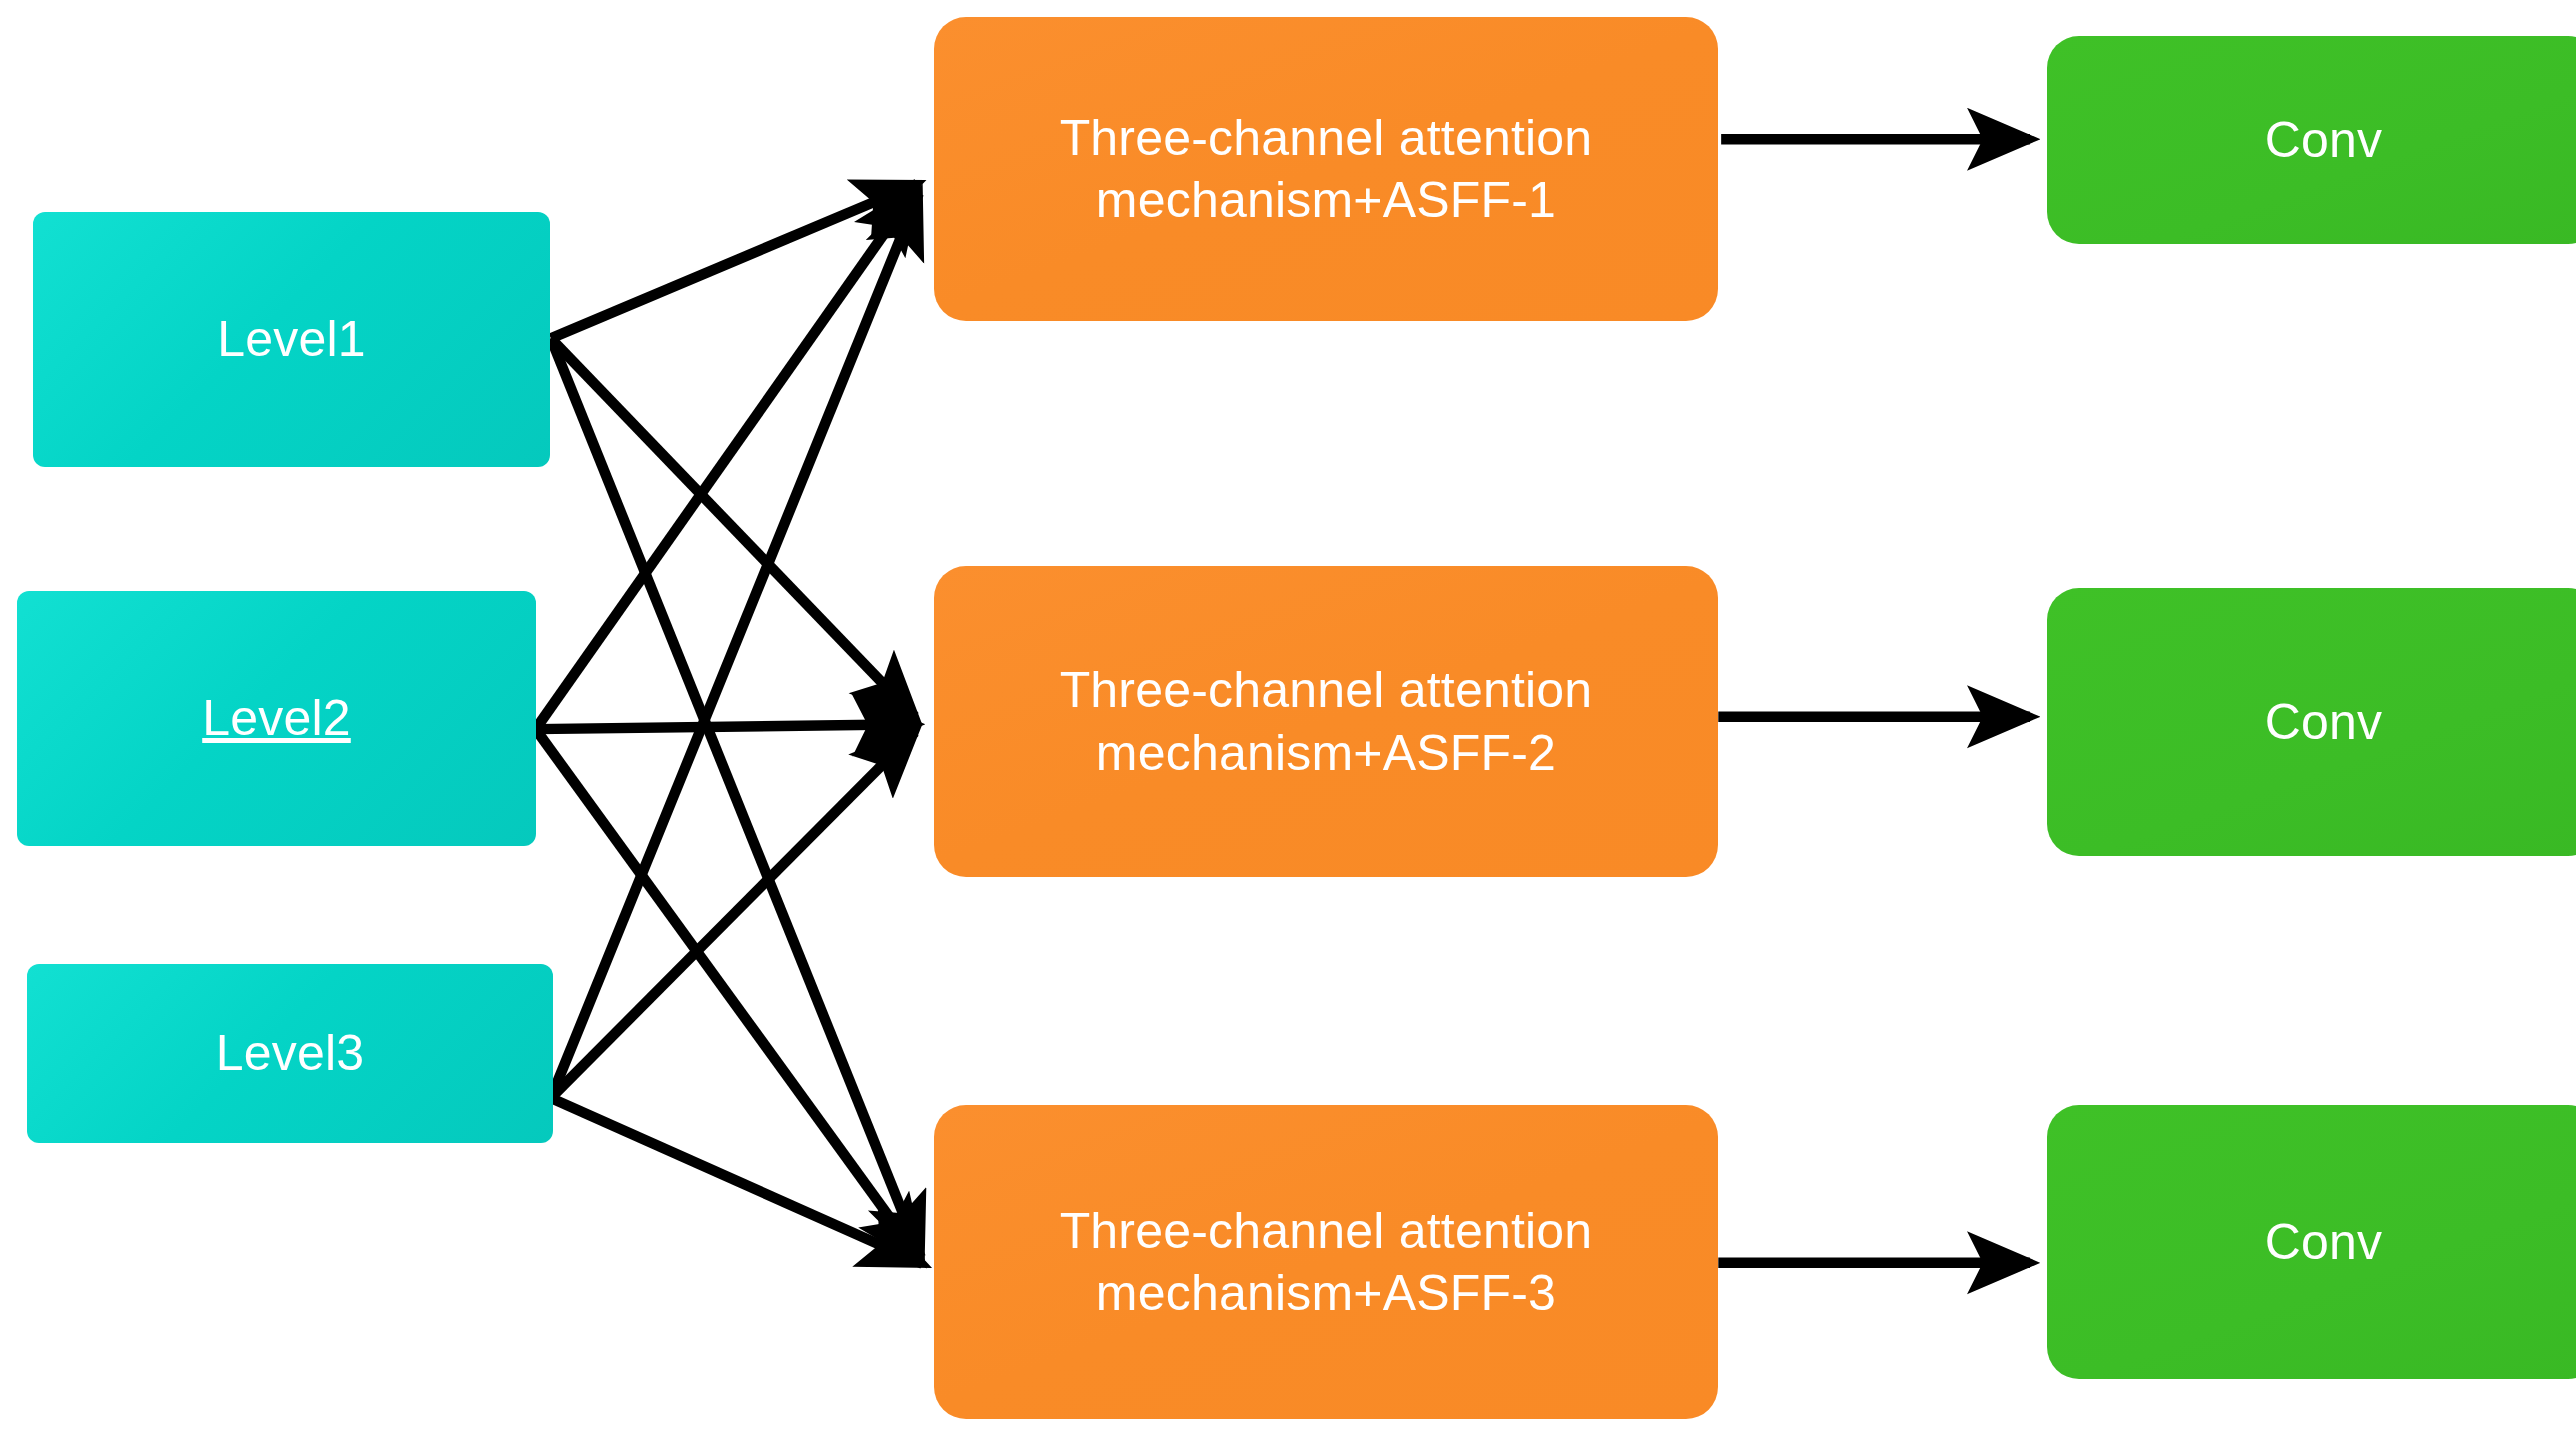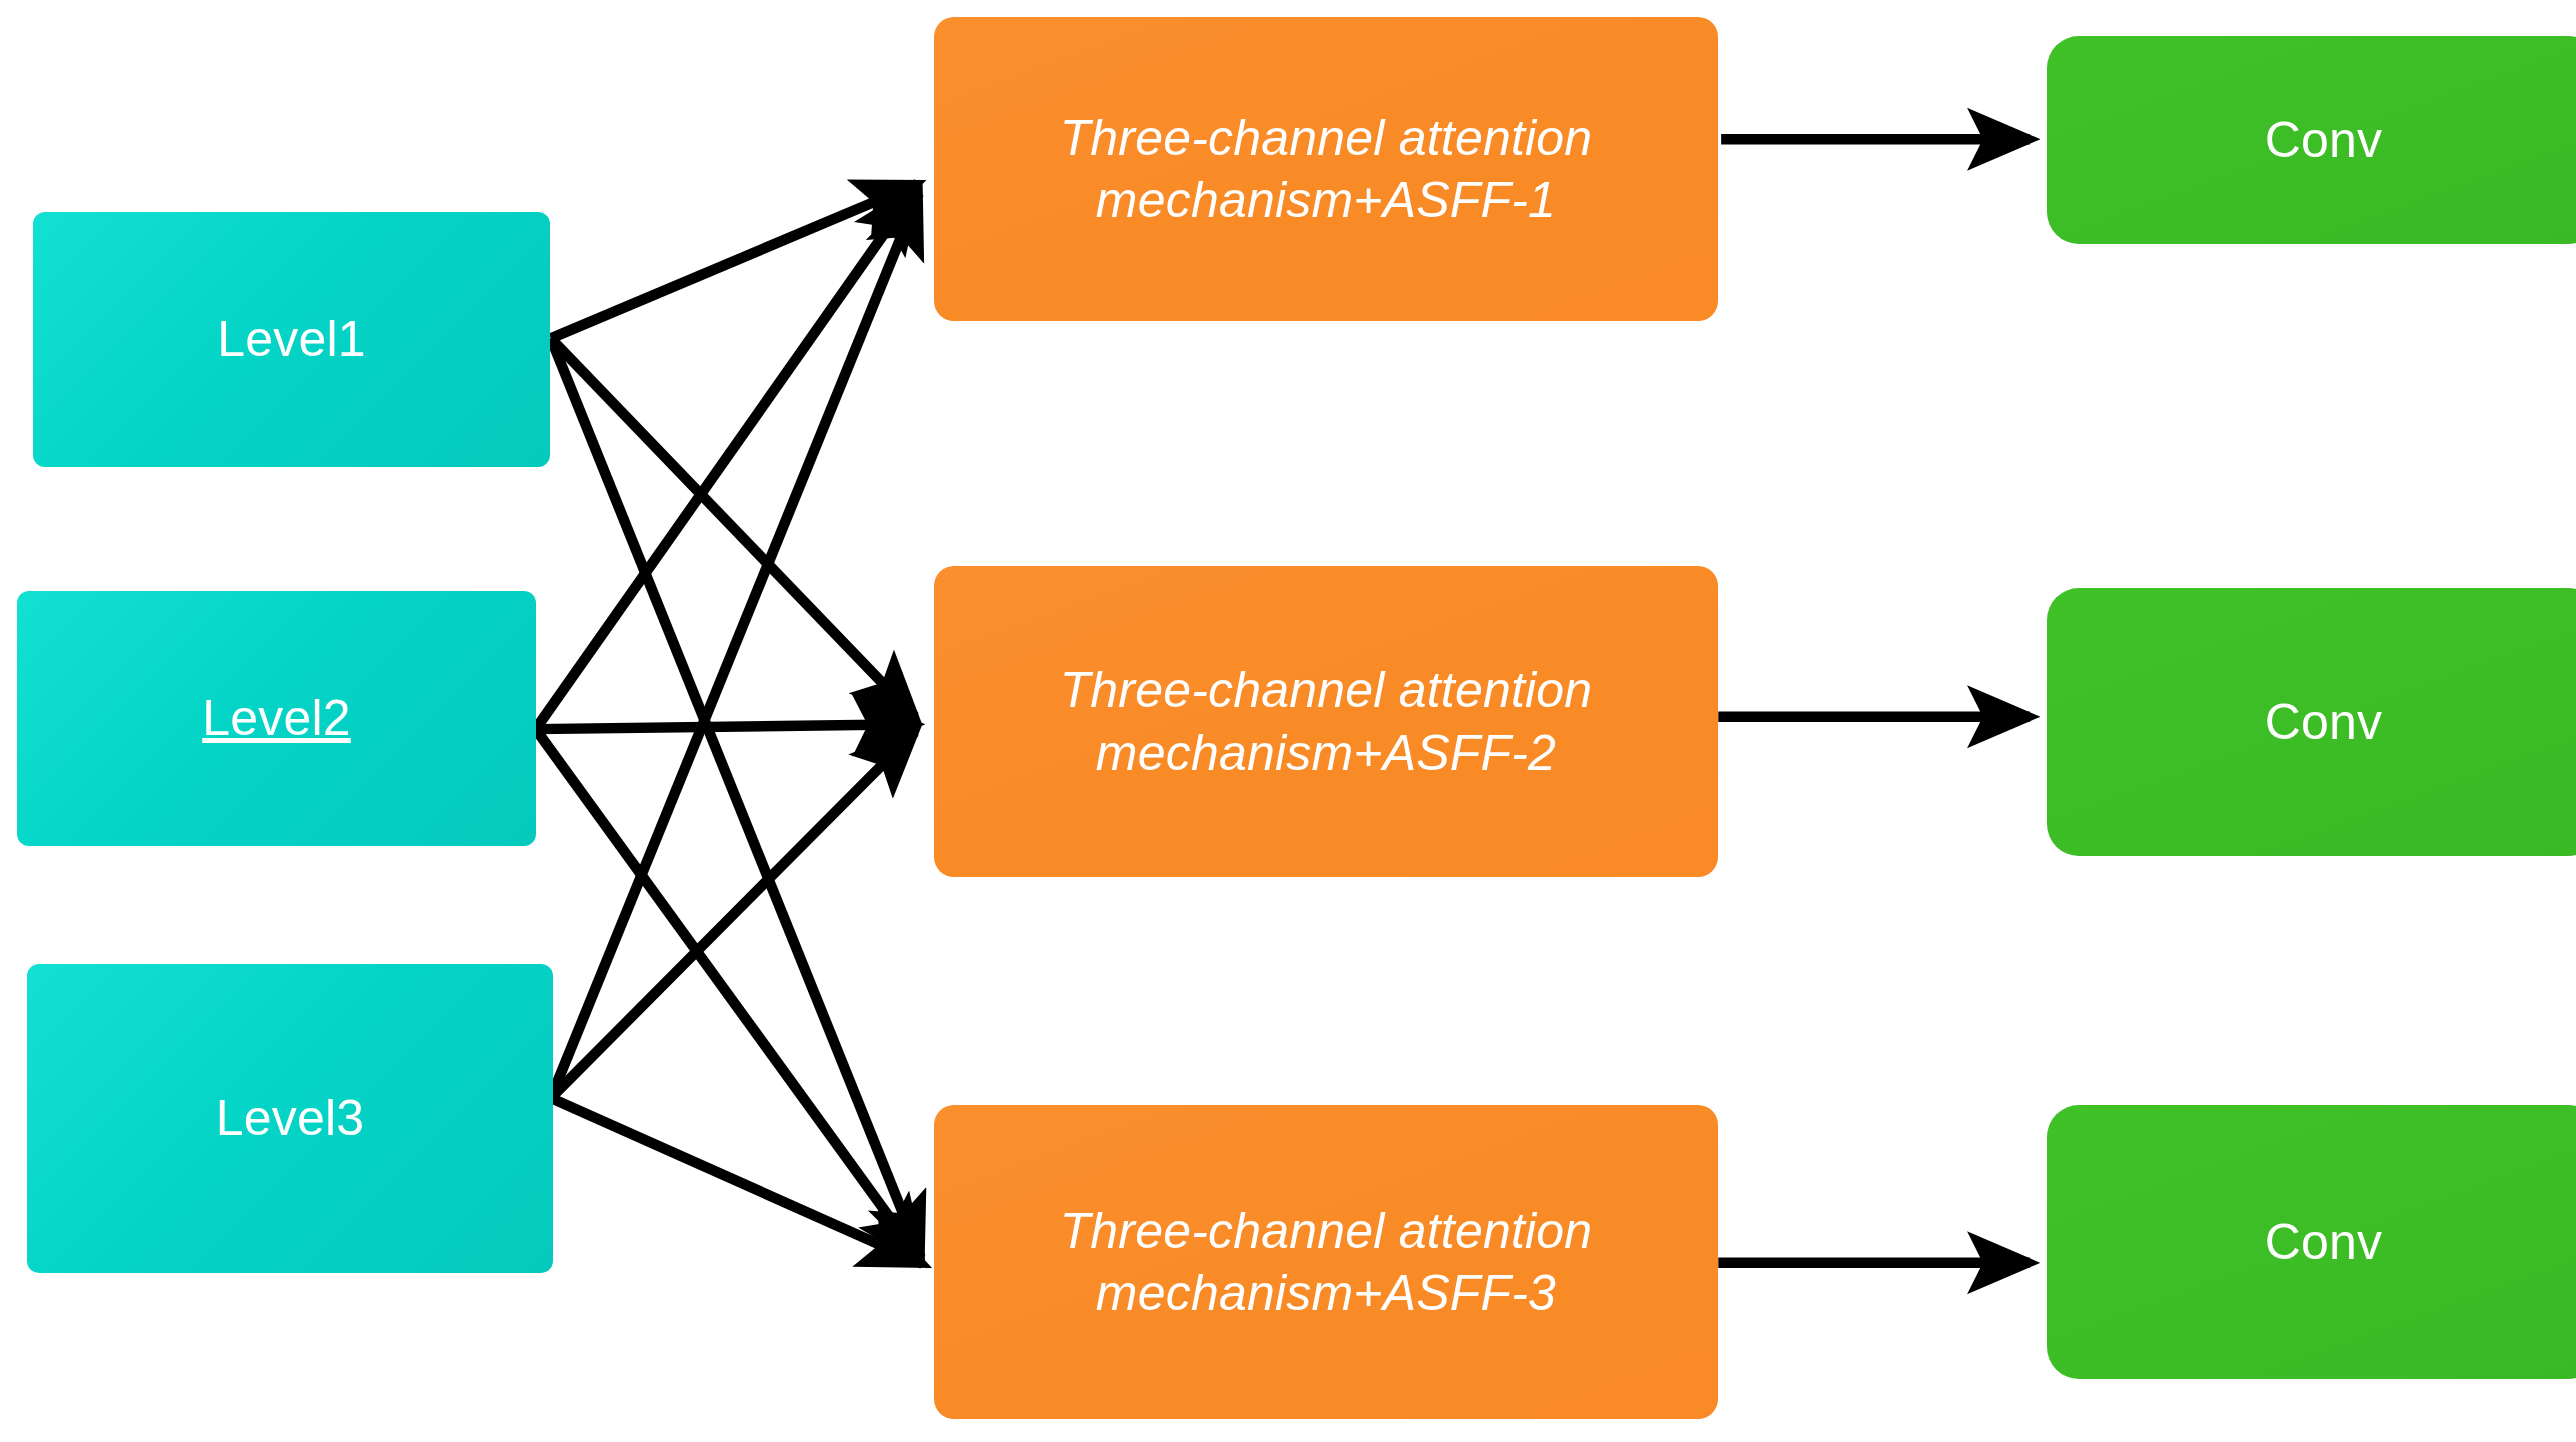--- a/index.html
+++ b/index.html
@@ -8,21 +8,21 @@
 
   .node{position:absolute;box-sizing:border-box;display:flex;align-items:center;justify-content:center;
         text-align:center;color:#ffffff;line-height:1.25;letter-spacing:0.2px;}
 
   .node-level{
     background:linear-gradient(135deg,#12e0d2 0%,#04d4c6 45%,#05c9bd 100%);
     border-radius:12px;font-size:50px;font-weight:400;
   }
   .node-asff{
     background:linear-gradient(160deg,#fb8f2e 0%,#f98b27 50%,#f98a26 100%);
-    border-radius:20px;font-size:50px;font-weight:400;padding:0 38px;font-style:italic;
+    border-radius:32px;font-size:50px;font-weight:400;padding:0 38px;
   }
   .node-conv{
     background:linear-gradient(160deg,#3fc127 0%,#3cbd26 60%,#39b924 100%);
     border-radius:32px;font-size:50px;font-weight:400;
   }
   .node-label{display:block;white-space:pre-line;}
 
   #edges{position:absolute;left:0;top:0;width:2576px;height:1443px;pointer-events:none;}
 </style>
 </head>
@@ -57,21 +57,21 @@
   </svg>
 
   <div class="node node-level" style="left:33px;top:212px;width:517px;height:255px;">
     <span class="node-label">Level1</span>
   </div>
 
   <div class="node node-level" style="left:17px;top:591px;width:519px;height:255px;text-decoration:underline;">
     <span class="node-label">Level2</span>
   </div>
 
-  <div class="node node-level" style="left:27px;top:964px;width:526px;height:309px;">
+  <div class="node node-level" style="left:27px;top:964px;width:526px;height:179px;">
     <span class="node-label">Level3</span>
   </div>
 
   <div class="node node-asff" style="left:934px;top:17px;width:784px;height:304px;">
     <span class="node-label">Three-channel attention
 mechanism+ASFF-1</span>
   </div>
 
   <div class="node node-asff" style="left:934px;top:566px;width:784px;height:311px;">
     <span class="node-label">Three-channel attention

